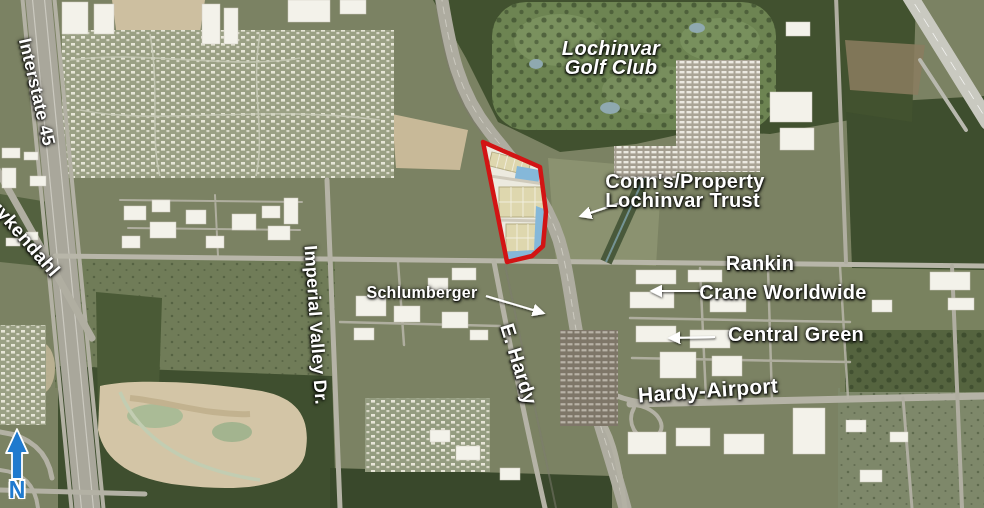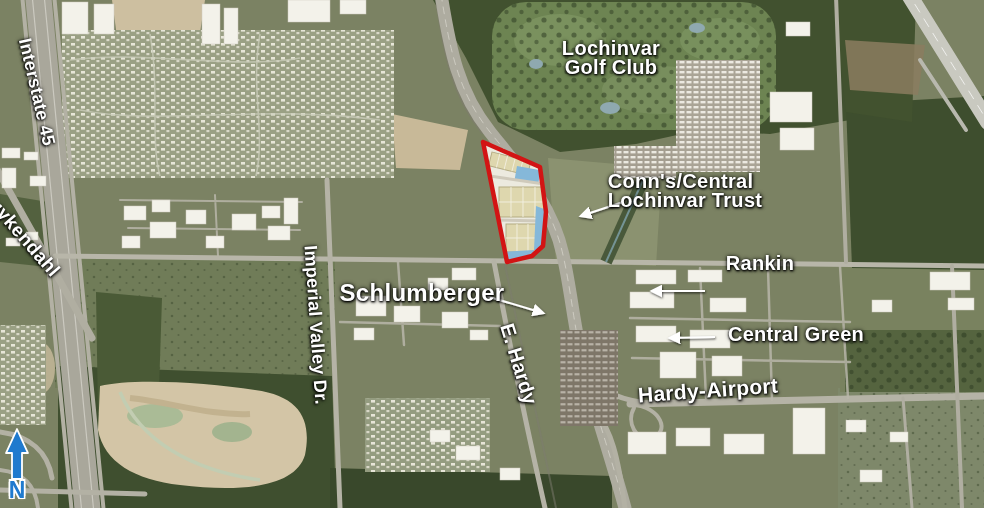--- a/index.html
+++ b/index.html
@@ -10,29 +10,29 @@
   }
   .stage svg{position:absolute;left:0;top:0;}
   .maplabel{
     position:absolute;
     color:#fff;font-weight:bold;white-space:nowrap;
     letter-spacing:.3px;line-height:1.0;
     text-shadow:0 1px 2px rgba(0,0,0,.95),0 0 4px rgba(0,0,0,.75),1px 1px 3px rgba(0,0,0,.8);
     transform:translate(-50%,-50%);
   }
   .maplabel .ln{display:block;}
-  .center{text-align:center;}
+  .center{text-align:center;font-style:italic;}
   #lbl-i45{left:37px;top:92px;font-size:18px;transform:translate(-50%,-50%) rotate(77deg);}
   #lbl-kuyk{left:20px;top:232px;font-size:19px;transform:translate(-50%,-50%) rotate(49deg);}
   #lbl-golf{left:611px;top:58px;font-size:20px;line-height:19px;}
   #lbl-conns{left:685px;top:191px;font-size:20px;line-height:19px;text-align:left;}
   #lbl-rankin{left:740px;top:263px;font-size:20px;margin-left:20px;}
   #lbl-crane{left:783px;top:292px;font-size:20px;}
   #lbl-central{left:778px;top:334px;font-size:20px;padding-left:36px;}
-  #lbl-schlum{left:422px;top:293px;font-size:24px;}
+  #lbl-schlum{left:422px;top:293px;font-size:16px;}
   #lbl-imperial{left:316px;top:325px;font-size:18px;transform:translate(-50%,-50%) rotate(86deg);}
   #lbl-ehardy{left:519px;top:364px;font-size:20px;transform:translate(-50%,-50%) rotate(73deg);}
   #lbl-hardyair{left:708px;top:390px;font-size:21px;transform:translate(-50%,-50%) rotate(-4deg);}
   #lbl-north{
     left:17px;top:490px;font-size:23px;color:#1f7ace;letter-spacing:0;
     text-shadow:-1.5px -1.5px 0 #fff,1.5px -1.5px 0 #fff,-1.5px 1.5px 0 #fff,1.5px 1.5px 0 #fff,0 0 3px rgba(255,255,255,.9);
   }
 </style>
 </head>
 <body>
@@ -246,25 +246,26 @@
 
   <div class="maplabel" id="lbl-i45">Interstate 45</div>
   <div class="maplabel" id="lbl-kuyk">Kuykendahl</div>
 
   <div class="maplabel center" id="lbl-golf">
     <span class="ln">Lochinvar</span>
     <span class="ln">Golf Club</span>
   </div>
 
   <div class="maplabel" id="lbl-conns">
-    <span class="ln">Conn's/Central</span>
+    <span class="ln">Conn's/Property</span>
     <span class="ln">Lochinvar Trust</span>
   </div>
 
   <div class="maplabel" id="lbl-rankin">Rankin</div>
+  <div class="maplabel" id="lbl-crane">Crane Worldwide</div>
   <div class="maplabel" id="lbl-central">Central Green</div>
   <div class="maplabel" id="lbl-schlum">Schlumberger</div>
   <div class="maplabel" id="lbl-imperial">Imperial Valley Dr.</div>
   <div class="maplabel" id="lbl-ehardy">E. Hardy</div>
   <div class="maplabel" id="lbl-hardyair">Hardy-Airport</div>
   <div class="maplabel" id="lbl-north">N</div>
 
 </div>
 
 </body></html>

